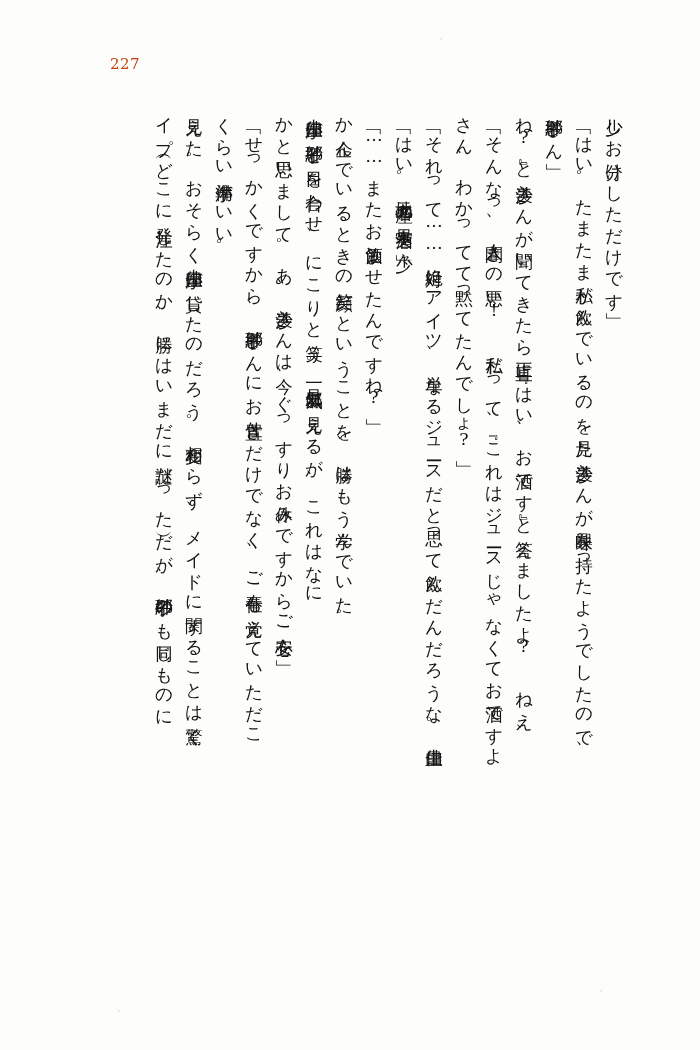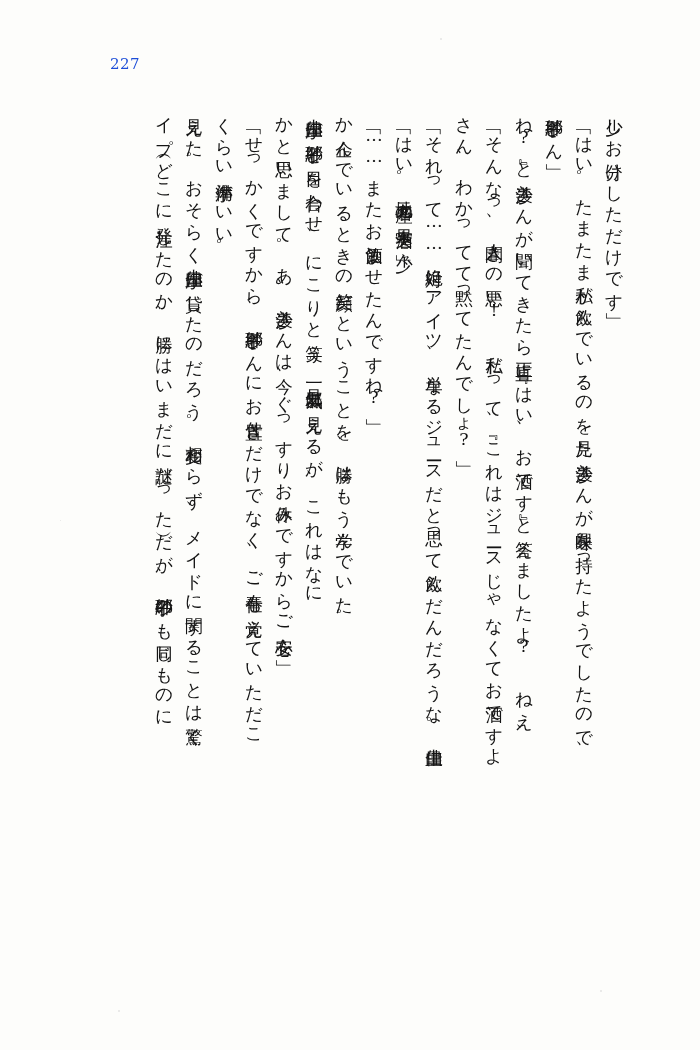--- a/index.html
+++ b/index.html
@@ -29,21 +29,21 @@
     border-radius: 50%;
     opacity: .55;
   }
 
   #page-number {
     position: absolute;
     top: 55px;
     left: 110px;
     font-size: 15px;
     letter-spacing: .5px;
-    color: #1d4ed8;
+    color: #c2410c;
     font-family: "DejaVu Serif", "Liberation Serif", serif;
   }
 
   
   #text-block {
     position: absolute;
     top: 105px;
     right: 78px;
     height: 880px;
     display: flex;

